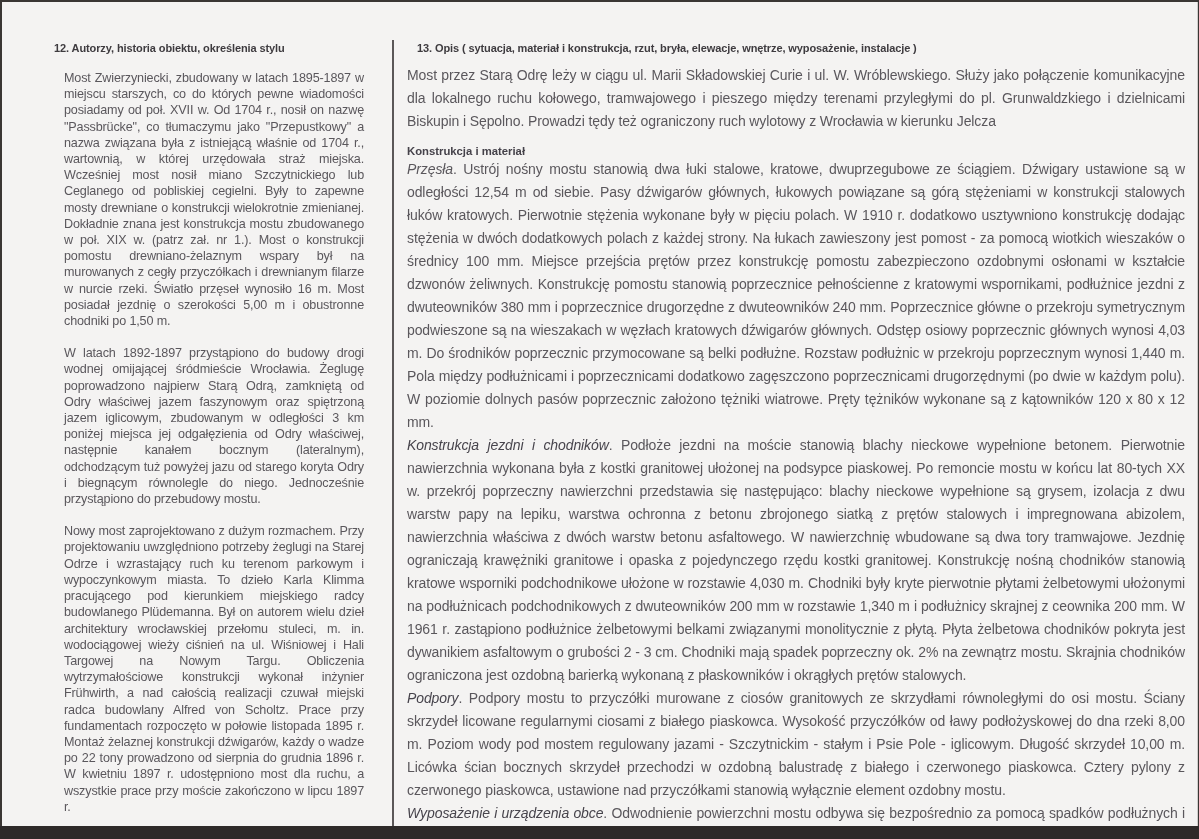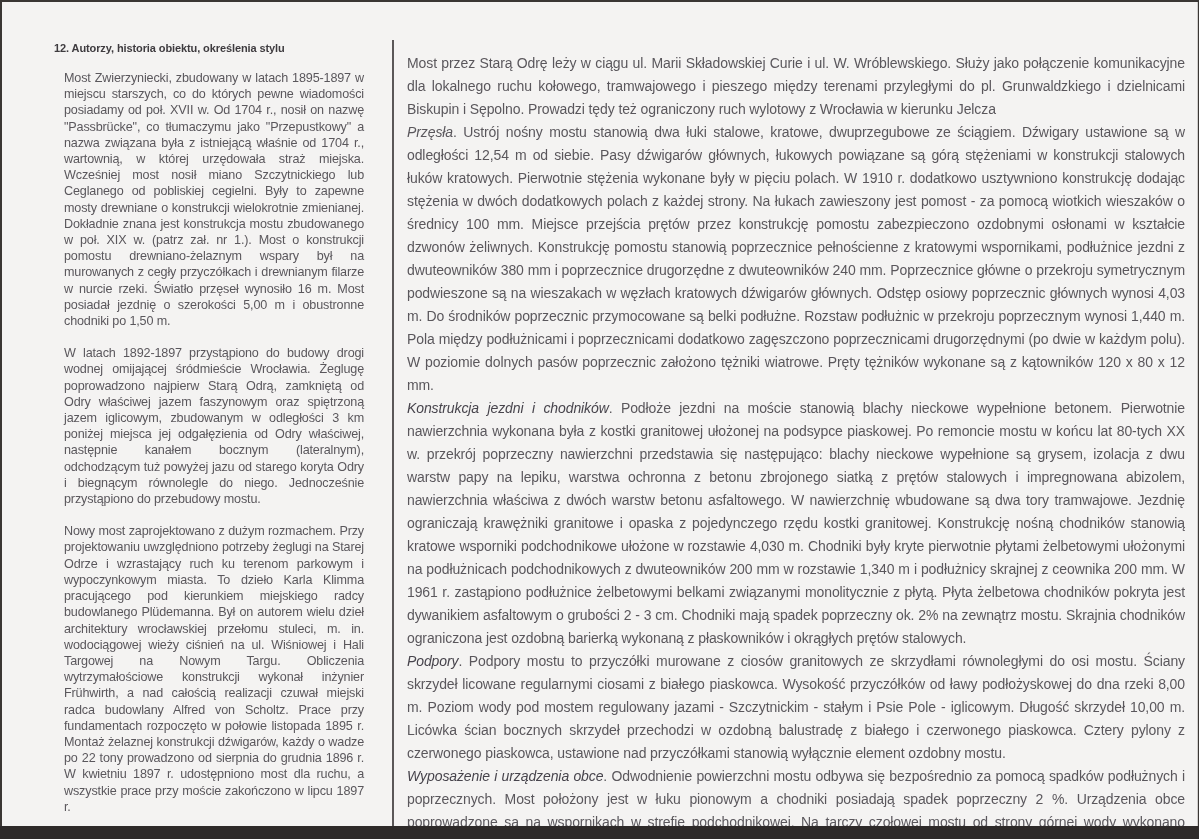--- a/index.html
+++ b/index.html
@@ -63,22 +63,24 @@
     <p class="ltext">W latach 1892-1897 przystąpiono do budowy drogi wodnej omijającej śródmieście Wrocławia. Żeglugę poprowadzono najpierw Starą Odrą, zamkniętą od Odry właściwej jazem faszynowym oraz spiętrzoną jazem iglicowym, zbudowanym w odległości 3 km poniżej miejsca jej odgałęzienia od Odry właściwej, następnie kanałem bocznym (lateralnym), odchodzącym tuż powyżej jazu od starego koryta Odry i biegnącym równolegle do niego. Jednocześnie przystąpiono do przebudowy mostu.</p>
     <p class="ltext">Nowy most zaprojektowano z dużym rozmachem. Przy projektowaniu uwzględniono potrzeby żeglugi na Starej Odrze i wzrastający ruch ku terenom parkowym i wypoczynkowym miasta. To dzieło Karla Klimma pracującego pod kierunkiem miejskiego radcy budowlanego Plüdemanna. Był on autorem wielu dzieł architektury wrocławskiej przełomu stuleci, m. in. wodociągowej wieży ciśnień na ul. Wiśniowej i Hali Targowej na Nowym Targu. Obliczenia wytrzymałościowe konstrukcji wykonał inżynier Frühwirth, a nad całością realizacji czuwał miejski radca budowlany Alfred von Scholtz. Prace przy fundamentach rozpoczęto w połowie listopada 1895 r. Montaż żelaznej konstrukcji dźwigarów, każdy o wadze po 22 tony prowadzono od sierpnia do grudnia 1896 r. W kwietniu 1897 r. udostępniono most dla ruchu, a wszystkie prace przy moście zakończono w lipcu 1897 r.</p>
     <div class="cont">c.d. patrz: Załącznik nr 1</div>
     <div class="note">* Richard Plüdemann, Frühwirth</div>
     <div class="note2">Alfred</div>
   </div>
 
   <div class="divider"></div>
 
   <div class="col right">
+    <div class="head">13. Opis ( sytuacja, materiał i konstrukcja, rzut, bryła, elewacje, wnętrze, wyposażenie, instalacje )</div>
     <p class="rtext" style="margin-top:10px">Most przez Starą Odrę leży w ciągu ul. Marii Składowskiej Curie i ul. W. Wróblewskiego. Służy jako połączenie komunikacyjne dla lokalnego ruchu kołowego, tramwajowego i pieszego między terenami przyległymi do pl. Grunwaldzkiego i dzielnicami Biskupin i Sępolno. Prowadzi tędy też ograniczony ruch wylotowy z Wrocławia w kierunku Jelcza</p>
 
+    <div class="sec-title">Konstrukcja i materiał</div>
 
     <p class="rtext"><i class="lead">Przęsła</i><span>. Ustrój nośny mostu stanowią dwa łuki stalowe, kratowe, dwuprzegubowe ze ściągiem. Dźwigary ustawione są w odległości 12,54 m od siebie. Pasy dźwigarów głównych, łukowych powiązane są górą stężeniami w konstrukcji stalowych łuków kratowych. Pierwotnie stężenia wykonane były w pięciu polach. W 1910 r. dodatkowo usztywniono konstrukcję dodając stężenia w dwóch dodatkowych polach z każdej strony. Na łukach zawieszony jest pomost - za pomocą wiotkich wieszaków o średnicy 100 mm. Miejsce przejścia prętów przez konstrukcję pomostu zabezpieczono ozdobnymi osłonami w kształcie dzwonów żeliwnych. Konstrukcję pomostu stanowią poprzecznice pełnościenne z kratowymi wspornikami, podłużnice jezdni z dwuteowników 380 mm i poprzecznice drugorzędne z dwuteowników 240 mm. Poprzecznice główne o przekroju symetrycznym podwieszone są na wieszakach w węzłach kratowych dźwigarów głównych. Odstęp osiowy poprzecznic głównych wynosi 4,03 m. Do środników poprzecznic przymocowane są belki podłużne. Rozstaw podłużnic w przekroju poprzecznym wynosi 1,440 m. Pola między podłużnicami i poprzecznicami dodatkowo zagęszczono poprzecznicami drugorzędnymi (po dwie w każdym polu). W poziomie dolnych pasów poprzecznic założono tężniki wiatrowe. Pręty tężników wykonane są z kątowników 120 x 80 x 12 mm.</span></p>
 
     <p class="rtext block"><span class="lead">Konstrukcja jezdni i chodników</span><span>. Podłoże jezdni na moście stanowią blachy nieckowe wypełnione betonem. Pierwotnie nawierzchnia wykonana była z kostki granitowej ułożonej na podsypce piaskowej. Po remoncie mostu w końcu lat 80-tych XX w. przekrój poprzeczny nawierzchni przedstawia się następująco: blachy nieckowe wypełnione są grysem, izolacja z dwu warstw papy na lepiku, warstwa ochronna z betonu zbrojonego siatką z prętów stalowych i impregnowana abizolem, nawierzchnia właściwa z dwóch warstw betonu asfaltowego. W nawierzchnię wbudowane są dwa tory tramwajowe. Jezdnię ograniczają krawężniki granitowe i opaska z pojedynczego rzędu kostki granitowej. Konstrukcję nośną chodników stanowią kratowe wsporniki podchodnikowe ułożone w rozstawie 4,030 m. Chodniki były kryte pierwotnie płytami żelbetowymi ułożonymi na podłużnicach podchodnikowych z dwuteowników 200 mm w rozstawie 1,340 m i podłużnicy skrajnej z ceownika 200 mm. W 1961 r. zastąpiono podłużnice żelbetowymi belkami związanymi monolitycznie z płytą. Płyta żelbetowa chodników pokryta jest dywanikiem asfaltowym o grubości 2 - 3 cm. Chodniki mają spadek poprzeczny ok. 2% na zewnątrz mostu. Skrajnia chodników ograniczona jest ozdobną barierką wykonaną z płaskowników i okrągłych prętów stalowych.</span></p>
 
     <p class="rtext block"><span class="lead">Podpory</span><span>. Podpory mostu to przyczółki murowane z ciosów granitowych ze skrzydłami równoległymi do osi mostu. Ściany skrzydeł licowane regularnymi ciosami z białego piaskowca. Wysokość przyczółków od ławy podłożyskowej do dna rzeki 8,00 m. Poziom wody pod mostem regulowany jazami - Szczytnickim - stałym i Psie Pole - iglicowym. Długość skrzydeł 10,00 m. Licówka ścian bocznych skrzydeł przechodzi w ozdobną balustradę z białego i czerwonego piaskowca. Cztery pylony z czerwonego piaskowca, ustawione nad przyczółkami stanowią wyłącznie element ozdobny mostu.</span></p>
 
     <p class="rtext block"><span class="lead">Wyposażenie i urządzenia obce</span><span>. Odwodnienie powierzchni mostu odbywa się bezpośrednio za pomocą spadków podłużnych i poprzecznych. Most położony jest w łuku pionowym a chodniki posiadają spadek poprzeczny 2 %. Urządzenia obce poprowadzone są na wspornikach w strefie podchodnikowej. Na tarczy czołowej mostu od strony górnej wody wykonano stalową konstrukcję wsporczą podwieszenia rurociągów ciepłowniczych ϕ 300 mm i kabli energetycznych. Most zaopatrzony jest w obustronną barierę. Bariera w strefie przęsła wykonana jest z płaskowników i rur stalowych a nad przyczółkami z kamienia - piaskowca białego i czerwonego. Na bocznych ścianach pylonów (od strony chodnika) i na wieszakach umieszczono stalowe latarnie o kształcie nawiązującym do historycznych latarni gazowych.</span></p>
   </div>
 </div>

